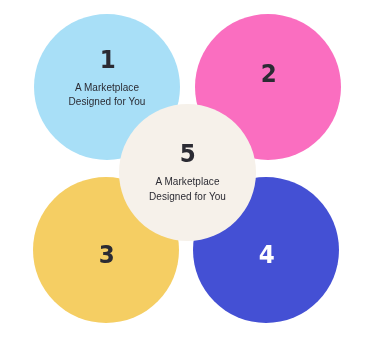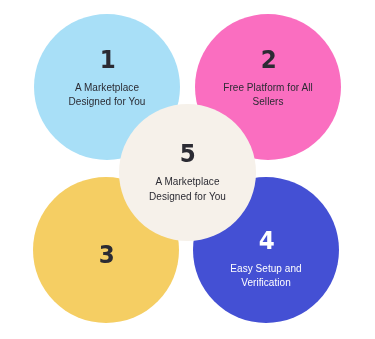--- a/index.html
+++ b/index.html
@@ -97,34 +97,32 @@
   <div class="bubble bubble-outer bubble-1">
     <div class="stack">
       <div class="num">1</div>
       <div class="label">A Marketplace Designed for You</div>
     </div>
   </div>
 
   <div class="bubble bubble-outer bubble-2">
     <div class="stack">
       <div class="num">2</div>
-      <div class="label">Free Platform for All Sellers</div>
     </div>
   </div>
 
   <div class="bubble bubble-outer bubble-3">
     <div class="stack">
       <div class="num">3</div>
     </div>
   </div>
 
   <div class="bubble bubble-outer bubble-4 on-dark">
     <div class="stack">
       <div class="num">4</div>
-      <div class="label">Easy Setup and Verification</div>
     </div>
   </div>
 
   <div class="bubble bubble-5">
     <div class="stack">
       <div class="num">5</div>
       <div class="label">A Marketplace Designed for You</div>
     </div>
   </div>
 

